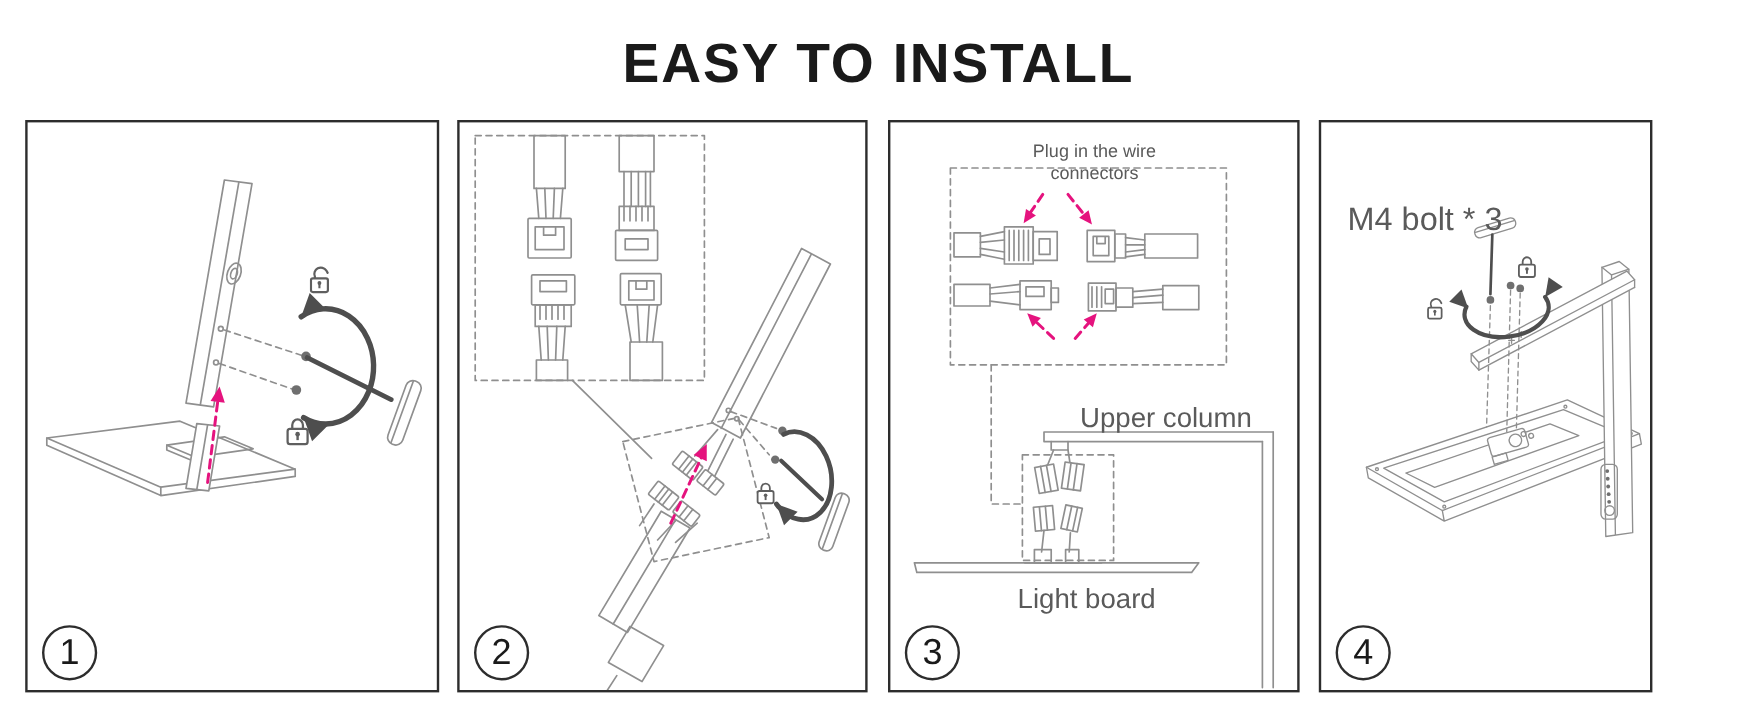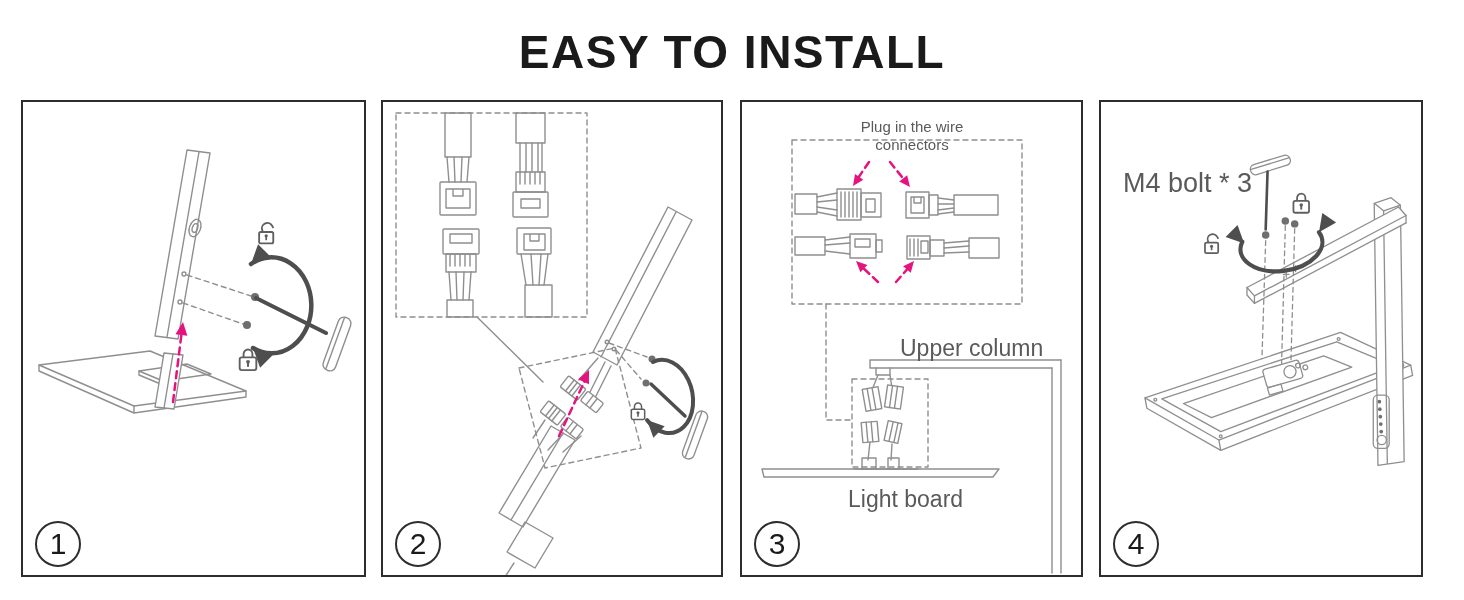--- a/index.html
+++ b/index.html
@@ -3,21 +3,21 @@
 <meta charset="utf-8">
 <style>
   html,body{margin:0;padding:0;background:#ffffff;}
   body{width:1464px;height:600px;position:relative;font-family:"Liberation Sans",sans-serif;overflow:hidden;}
   .title{position:absolute;top:28px;left:0;right:0;margin:0;text-align:center;
          font-size:46px;font-weight:700;letter-spacing:1.5px;color:#1a1a1a;line-height:1.05;}
   .panel{position:absolute;top:100px;height:477px;border:2px solid #2d2d2d;background:#fff;box-sizing:border-box;}
   #p1{left:21px;width:345px;}
   #p2{left:381px;width:342px;}
   #p3{left:740px;width:343px;}
-  #p4{left:1099px;width:324px;}
+  #p4{left:1099px;width:278px;}
   .panel svg.art{position:absolute;left:0;top:0;width:100%;height:100%;}
   .lbl{position:absolute;color:#5a5a5a;line-height:1.18;}
   .lbl-m4{font-size:24px;}
   .lbl-m4b{font-size:27px;}
   .lbl-sm{font-size:15px;}
   .lbl-md{font-size:23px;}
   .step-badge{position:absolute;left:12px;bottom:8px;width:46px;height:46px;border:2px solid #2d2d2d;
               border-radius:50%;display:flex;align-items:center;justify-content:center;
               font-size:30px;font-weight:400;color:#1a1a1a;box-sizing:border-box;background:#fff;}
   

